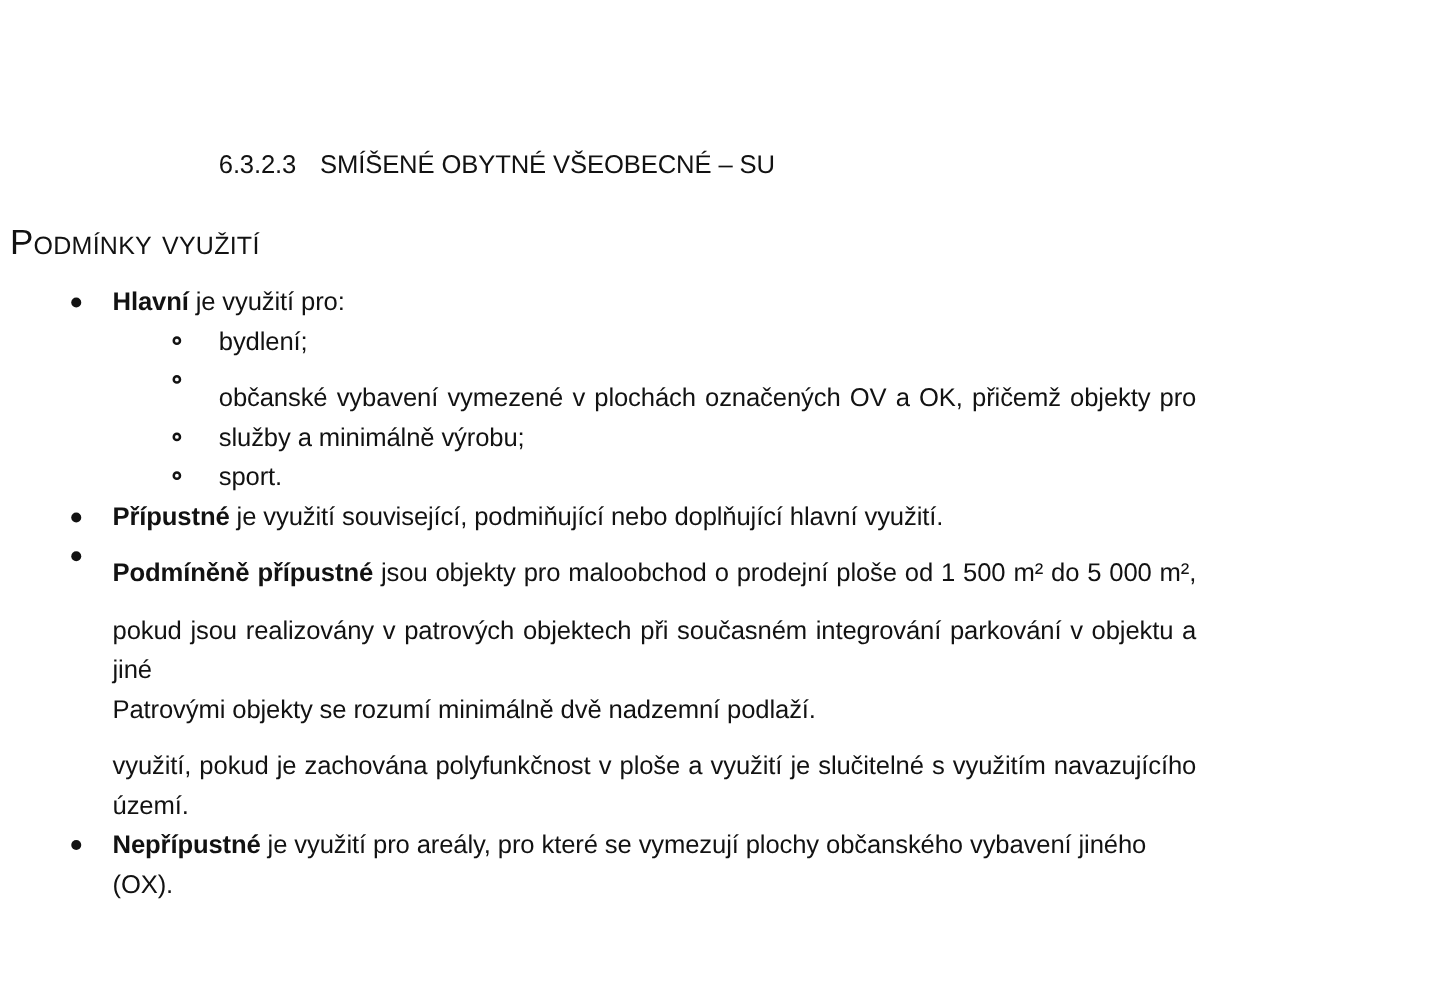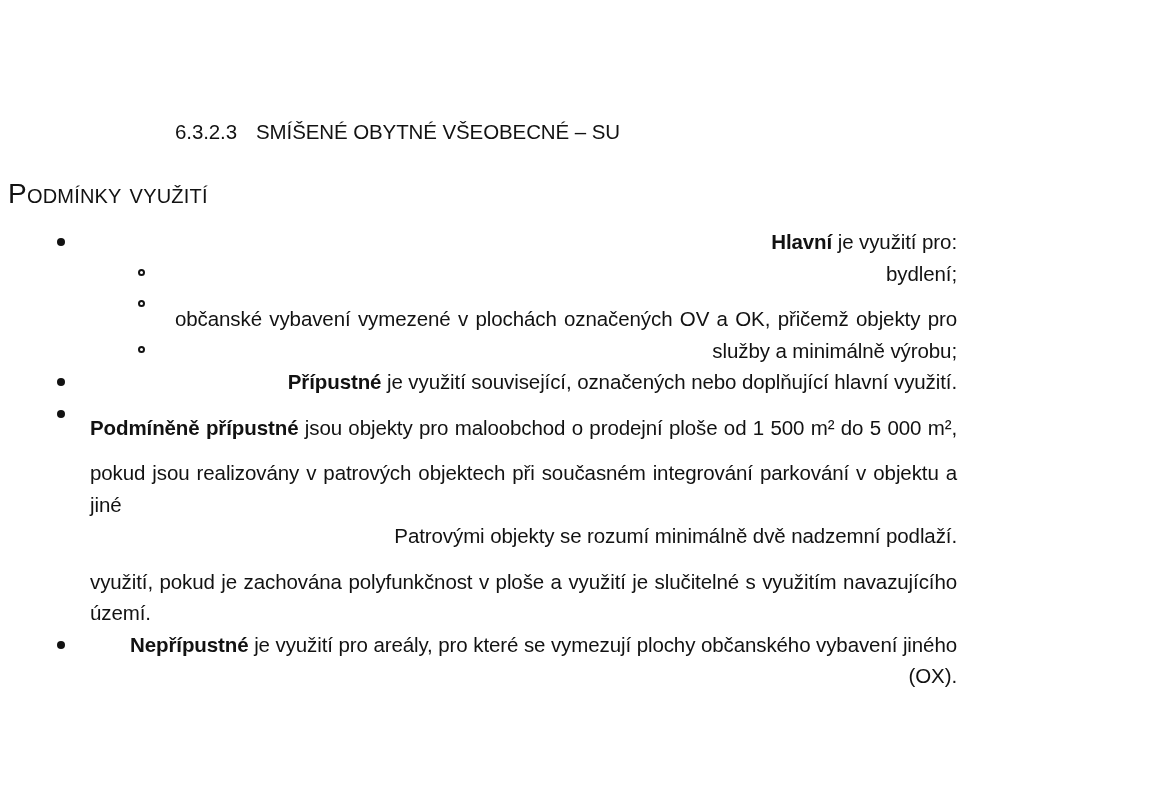--- a/index.html
+++ b/index.html
@@ -30,21 +30,21 @@
   .list { margin-top: 17px; }
 
   .li { display: flex; align-items: flex-start; }
   .dotcol { flex: 0 0 33px; margin-left: 57px; }
   .dot {
     display: block; width: 8px; height: 8px;
     border-radius: 50%; background: #121212; margin-top: 12px;
   }
   .content { flex: 1; min-width: 0; }
 
-  .line { text-align: right; }
+  .line { text-align: left; }
   .jl { text-align: justify; text-align-last: justify; margin-top: 14px; }
   b { font-weight: bold; }
 
   .sub { display: flex; align-items: flex-start; }
   .circcol { flex: 0 0 37px; margin-left: 48px; }
   .circ {
     display: block; width: 7px; height: 7px;
     border: 2px solid #121212; border-radius: 50%; margin-top: 11px;
   }
   .subcontent { flex: 1; min-width: 0; }
@@ -90,31 +90,39 @@
 
           <div class="sub">
             <span class="circcol">
                 <span class="circ"></span>
               </span>
             <div class="subcontent">
               <div class="line">služby a minimálně výrobu;</div>
             </div>
           </div>
 
+          <div class="sub">
+            <span class="circcol">
+                <span class="circ"></span>
+              </span>
+            <div class="subcontent">
+              <div class="line">sport.</div>
+            </div>
+          </div>
 
         </div>
       </div>
     </div>
 
     <div class="li">
       <span class="dotcol">
           <span class="dot"></span>
         </span>
       <div class="content">
-        <div class="line"><b>Přípustné</b><span> je využití související, označených nebo doplňující hlavní využití.</span></div>
+        <div class="line"><b>Přípustné</b><span> je využití související, podmiňující nebo doplňující hlavní využití.</span></div>
       </div>
     </div>
 
     <div class="li">
       <span class="dotcol">
           <span class="dot"></span>
         </span>
       <div class="content">
         <div class="line jl"><b>Podmíněně přípustné</b><span> jsou objekty pro maloobchod o prodejní ploše od 1&nbsp;500&nbsp;m² do 5&nbsp;000&nbsp;m²,</span></div>
         <div class="line jl">pokud jsou realizovány v&nbsp;patrových objektech při současném integrování parkování v&nbsp;objektu a jiné</div>

